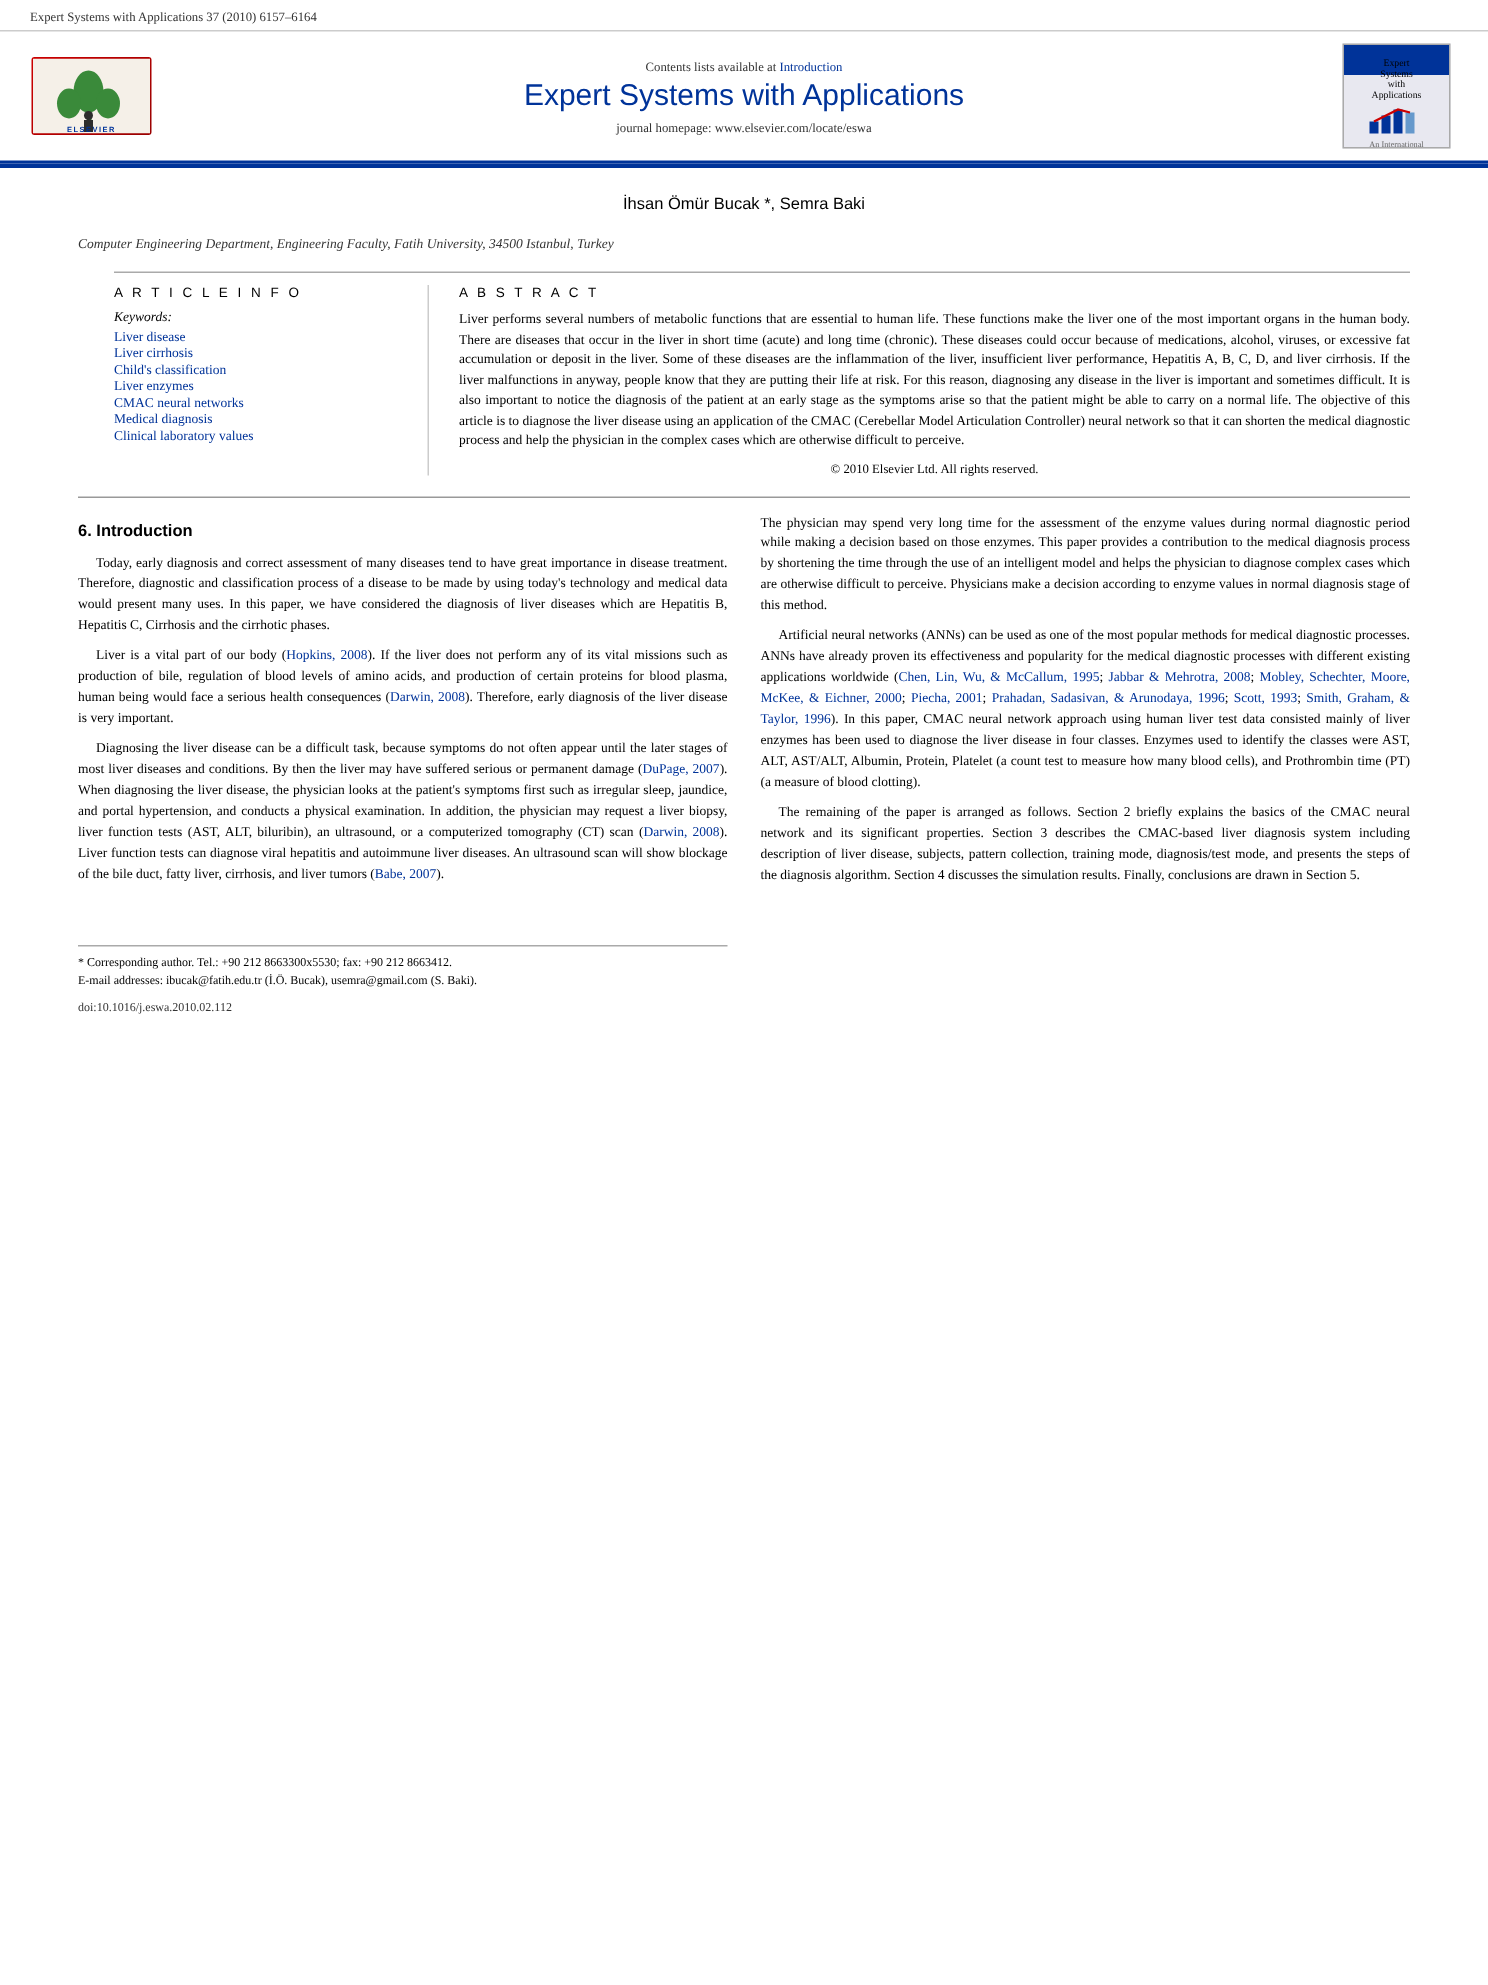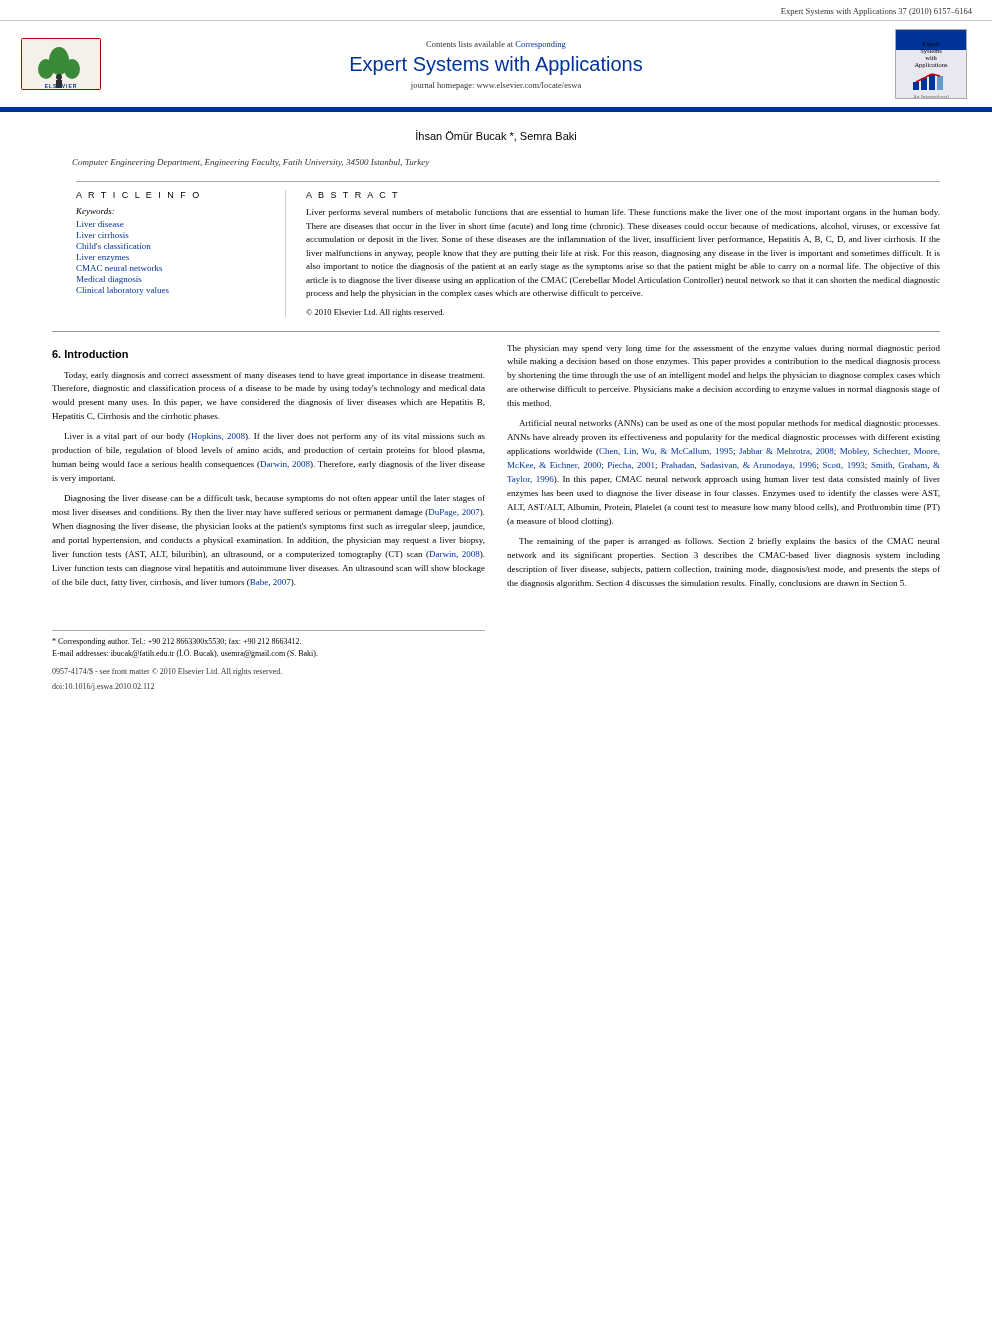--- a/index.html
+++ b/index.html
@@ -7,21 +7,21 @@
       background: #fff;
       font-family: 'Times New Roman', Times, serif;
       font-size: 10px;
       color: #000;
       width: 992px;
       min-height: 1323px;
     }
 
     
     .journal-header {
-      text-align: right;
+      text-align: left;
       padding: 6px 20px 4px;
       font-size: 8.5px;
       color: #333;
       border-bottom: 1px solid #ccc;
     }
 
     
     .banner {
       display: flex;
       align-items: center;
@@ -140,21 +140,20 @@
       font-family: Arial, sans-serif;
       text-align: center;
     }
 
     
     .affiliation {
       font-size: 9px;
       font-style: italic;
       color: #333;
       margin-bottom: 14px;
-      margin-left: 20px;
     }
 
     
     .two-col {
       display: flex;
       gap: 20px;
       margin-bottom: 14px;
       border-top: 1px solid #aaa;
       padding-top: 8px;
       margin-left: 24px;
@@ -196,21 +195,21 @@
 
     .abstract-text {
       font-size: 9px;
       line-height: 1.5;
       text-align: justify;
       color: #000;
     }
 
     .copyright-line {
       font-size: 8.5px;
-      text-align: left;
+      text-align: center;
       margin-top: 6px;
       color: #000;
     }
 
     
     .thin-line {
       border: none;
       border-top: 1px solid #999;
       margin: 8px 0;
     }
@@ -282,21 +281,21 @@
         <rect x="34" y="41" width="6" height="8" fill="#2d2d2d"></rect>
 
         <text x="39" y="49" text-anchor="middle" font-size="5" font-family="Arial" fill="#003399" font-weight="bold">ELSEVIER</text>
       </svg>
     </div>
   </div>
 
   <div class="banner-center">
     <div class="banner-contents-line">
       <span>Contents lists available at</span>
-      <span class="banner-contents-link">Corresponding</span>
+      <span class="banner-contents-link">Introduction</span>
     </div>
     <div class="banner-journal-title">Expert Systems with Applications</div>
     <div class="banner-homepage">journal homepage: www.elsevier.com/locate/eswa</div>
   </div>
 
   <div class="banner-logo-right">
     <div class="journal-cover-img">
       <div class="journal-cover-text">
         Expert<br>Systems<br>with<br>Applications<br>
         <svg width="40" height="22" style="margin-top:2px">
@@ -364,21 +363,20 @@
       <p class="body-para indent">
         Diagnosing the liver disease can be a difficult task, because symptoms do not often appear until the later stages of most liver diseases and conditions. By then the liver may have suffered serious or permanent damage (<span class="ref-link">DuPage, 2007</span>). When diagnosing the liver disease, the physician looks at the patient's symptoms first such as irregular sleep, jaundice, and portal hypertension, and conducts a physical examination. In addition, the physician may request a liver biopsy, liver function tests (AST, ALT, biluribin), an ultrasound, or a computerized tomography (CT) scan (<span class="ref-link">Darwin, 2008</span>). Liver function tests can diagnose viral hepatitis and autoimmune liver diseases. An ultrasound scan will show blockage of the bile duct, fatty liver, cirrhosis, and liver tumors (<span class="ref-link">Babe, 2007</span>).
       </p>
 
       <div style="margin-top: 40px; border-top: 1px solid #aaa; padding-top: 5px;">
         <div class="footnote-star">* Corresponding author. Tel.: +90 212 8663300x5530; fax: +90 212 8663412.</div>
         <div class="footnote-star">E-mail addresses: ibucak@fatih.edu.tr (İ.Ö. Bucak), usemra@gmail.com (S. Baki).</div>
       </div>
 
       <div style="margin-top: 6px;">
-        <div class="footer-note">0957-4174/$ - see front matter © 2010 Elsevier Ltd. All rights reserved.</div>
         <div class="footer-note">doi:10.1016/j.eswa.2010.02.112</div>
       </div>
 
     </div>
 
     <div class="body-col">
 
       <p class="body-para">
         The physician may spend very long time for the assessment of the enzyme values during normal diagnostic period while making a decision based on those enzymes. This paper provides a contribution to the medical diagnosis process by shortening the time through the use of an intelligent model and helps the physician to diagnose complex cases which are otherwise difficult to perceive. Physicians make a decision according to enzyme values in normal diagnosis stage of this method.
       </p>

